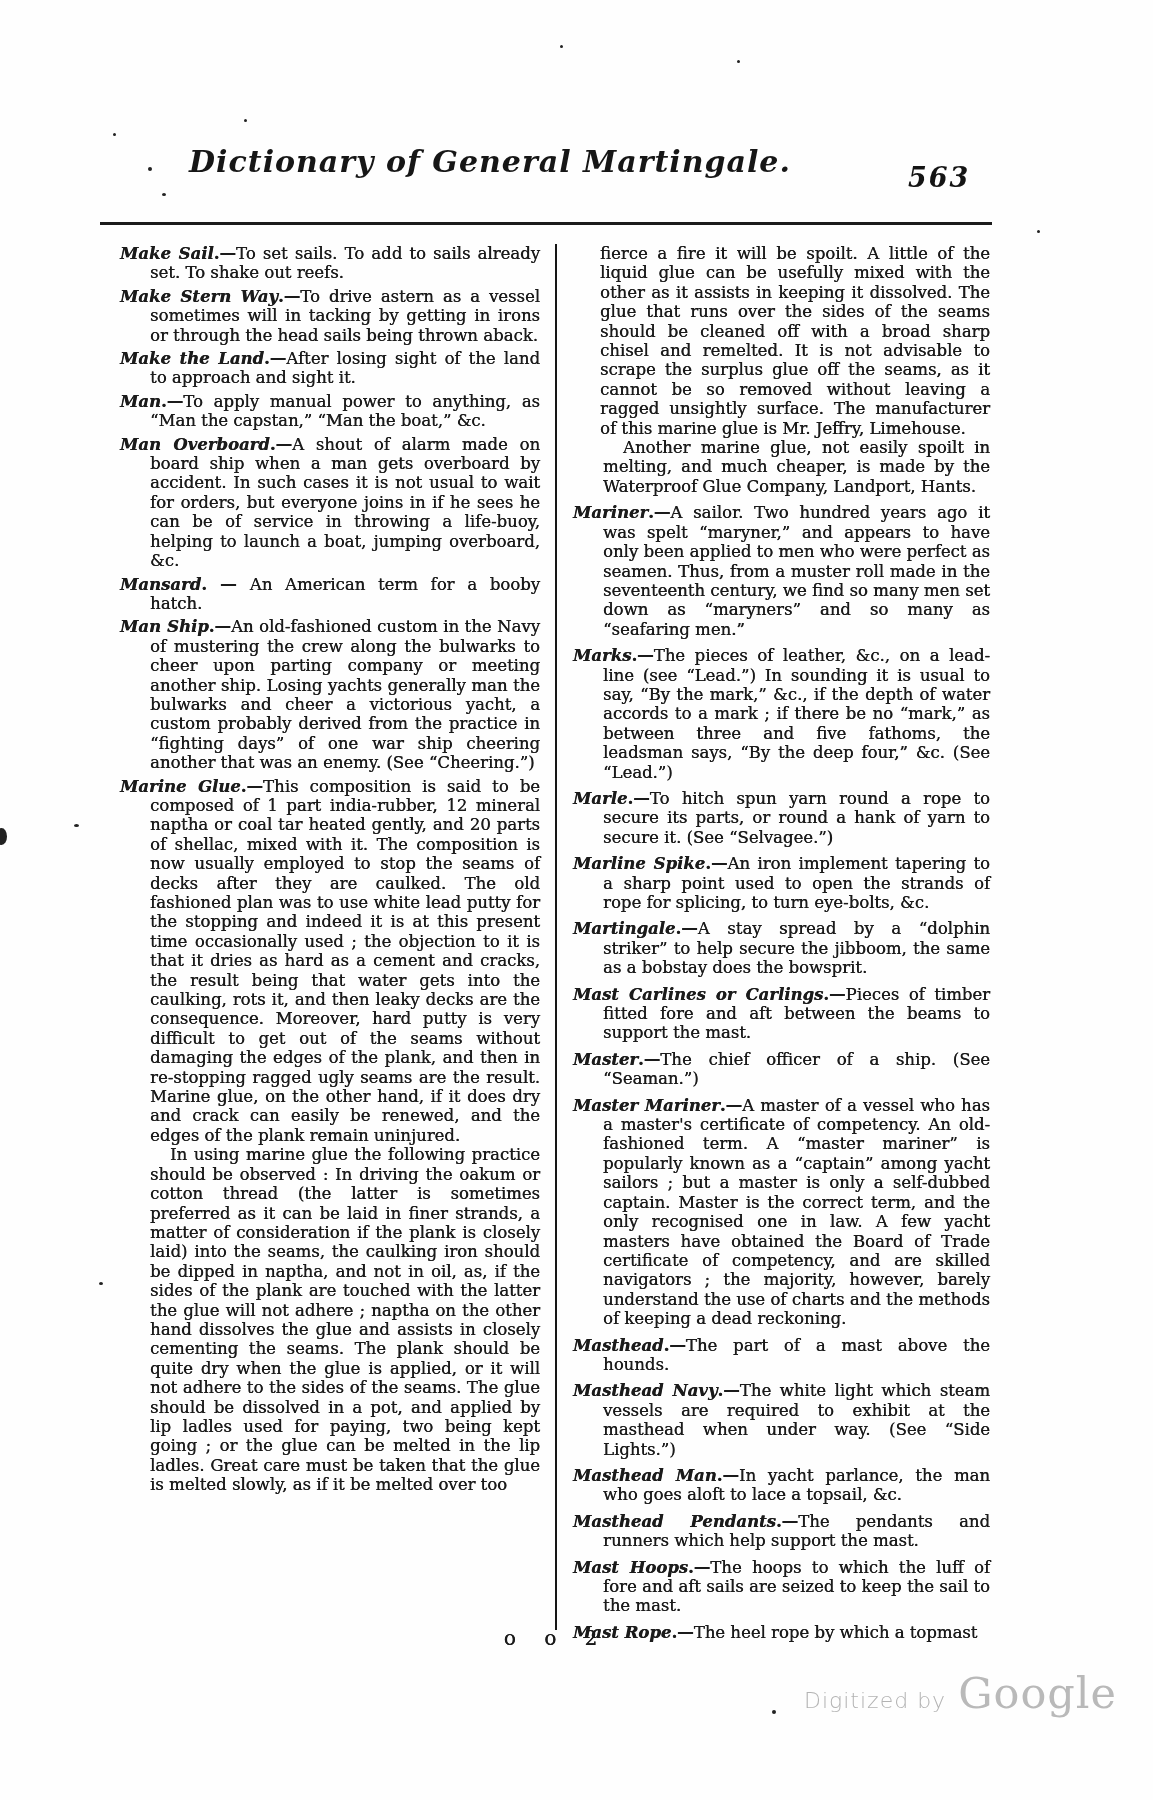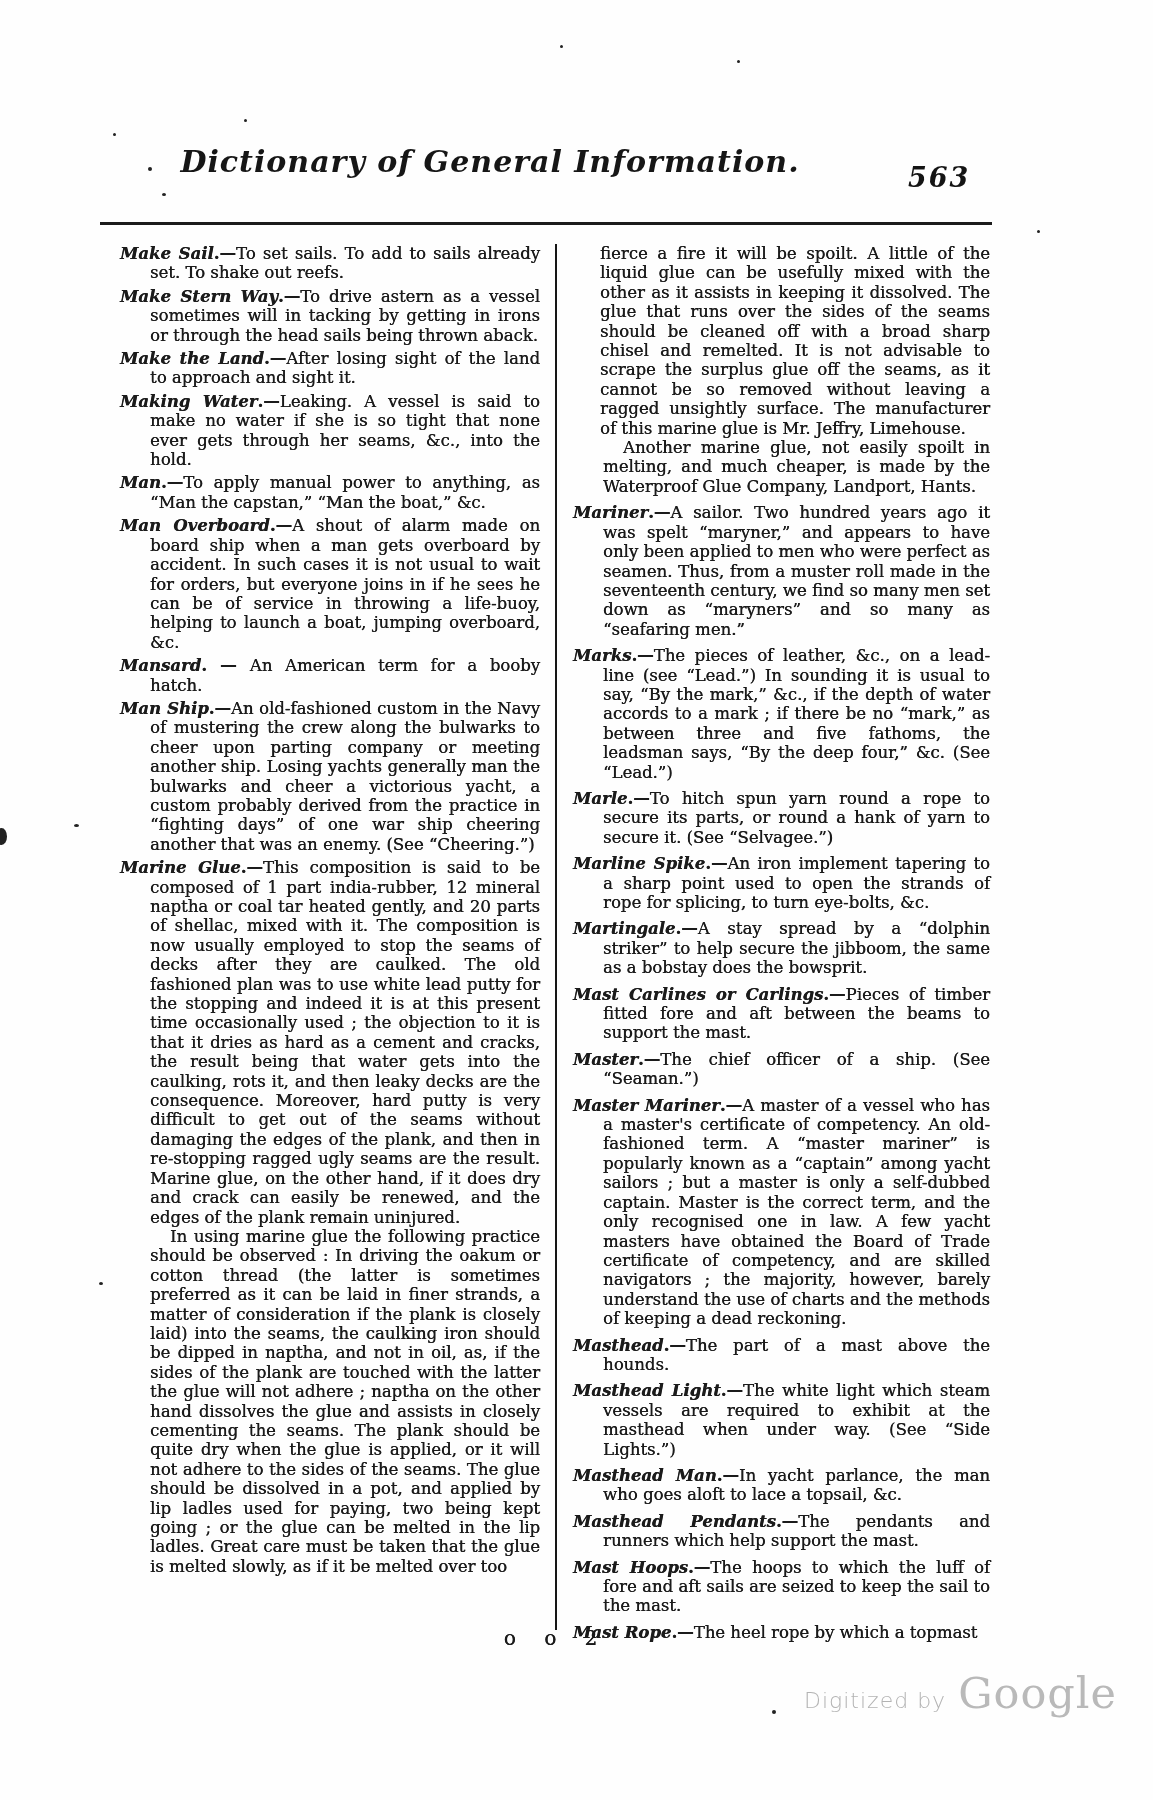--- a/index.html
+++ b/index.html
@@ -80,37 +80,34 @@
   .s8{left:-4px;top:828px;width:11px;height:17px;}
   .s9{left:74px;top:824px;width:5px;height:3px;}
   .s10{left:772px;top:1710px;width:4px;height:4px;}
   .s11{left:99px;top:1282px;width:4px;height:3px;}
 </style>
 </head>
 <body>
 
 <div class="page">
 
-  <div class="title">Dictionary of General Information.</div>
+  <div class="title">Dictionary of General Martingale.</div>
   <div class="folio">563</div>
   <div class="rule"></div>
 
   <div class="columns">
     <div class="col col-left">
         <div class="entry">
           <p class="para hang"><span class="term">Make Sail</span><span class="sep">.—</span><span>To set sails.  To add to sails already set.  To shake out reefs.</span></p>
         </div>
         <div class="entry">
           <p class="para hang"><span class="term">Make Stern Way</span><span class="sep">.—</span><span>To drive astern as a vessel sometimes will in tacking by getting in irons or through the head sails being thrown aback.</span></p>
         </div>
         <div class="entry">
           <p class="para hang"><span class="term">Make the Land</span><span class="sep">.—</span><span>After losing sight of the land to approach and sight it.</span></p>
-        </div>
-        <div class="entry">
-          <p class="para hang"><span class="term">Making Water</span><span class="sep">.—</span><span>Leaking.  A vessel is said to make no water if she is so tight that none ever gets through her seams, &amp;c., into the hold.</span></p>
         </div>
         <div class="entry">
           <p class="para hang"><span class="term">Man</span><span class="sep">.—</span><span>To apply manual power to anything, as “Man the capstan,” “Man the boat,” &amp;c.</span></p>
         </div>
         <div class="entry">
           <p class="para hang"><span class="term">Man Overboard</span><span class="sep">.—</span><span>A shout of alarm made on board ship when a man gets overboard by accident.  In such cases it is not usual to wait for orders, but everyone joins in if he sees he can be of service in throwing a life-buoy, helping to launch a boat, jumping overboard, &amp;c.</span></p>
         </div>
         <div class="entry">
           <p class="para hang"><span class="term">Mansard</span><span class="sep">. — </span><span>An American term for a booby hatch.</span></p>
         </div>
@@ -149,21 +146,21 @@
         <div class="entry">
           <p class="para hang"><span class="term">Master</span><span class="sep">.—</span><span>The chief officer of a ship.  (See “Seaman.”)</span></p>
         </div>
         <div class="entry">
           <p class="para hang"><span class="term">Master Mariner</span><span class="sep">.—</span><span>A master of a vessel who has a master's certificate of competency.  An old-fashioned term.  A “master mariner” is popularly known as a “captain” among yacht sailors ; but a master is only a self-dubbed captain.  Master is the correct term, and the only recognised one in law.  A few yacht masters have obtained the Board of Trade certificate of competency, and are skilled navigators ; the majority, however, barely understand the use of charts and the methods of keeping a dead reckoning.</span></p>
         </div>
         <div class="entry">
           <p class="para hang"><span class="term">Masthead</span><span class="sep">.—</span><span>The part of a mast above the hounds.</span></p>
         </div>
         <div class="entry">
-          <p class="para hang"><span class="term">Masthead Light</span><span class="sep">.—</span><span>The white light which steam vessels are required to exhibit at the masthead when under way.  (See “Side Lights.”)</span></p>
+          <p class="para hang"><span class="term">Masthead Navy</span><span class="sep">.—</span><span>The white light which steam vessels are required to exhibit at the masthead when under way.  (See “Side Lights.”)</span></p>
         </div>
         <div class="entry">
           <p class="para hang"><span class="term">Masthead Man</span><span class="sep">.—</span><span>In yacht parlance, the man who goes aloft to lace a topsail, &amp;c.</span></p>
         </div>
         <div class="entry">
           <p class="para hang"><span class="term">Masthead Pendants</span><span class="sep">.—</span><span>The pendants and runners which help support the mast.</span></p>
         </div>
         <div class="entry">
           <p class="para hang"><span class="term">Mast Hoops</span><span class="sep">.—</span><span>The hoops to which the luff of fore and aft sails are seized to keep the sail to the mast.</span></p>
         </div>

